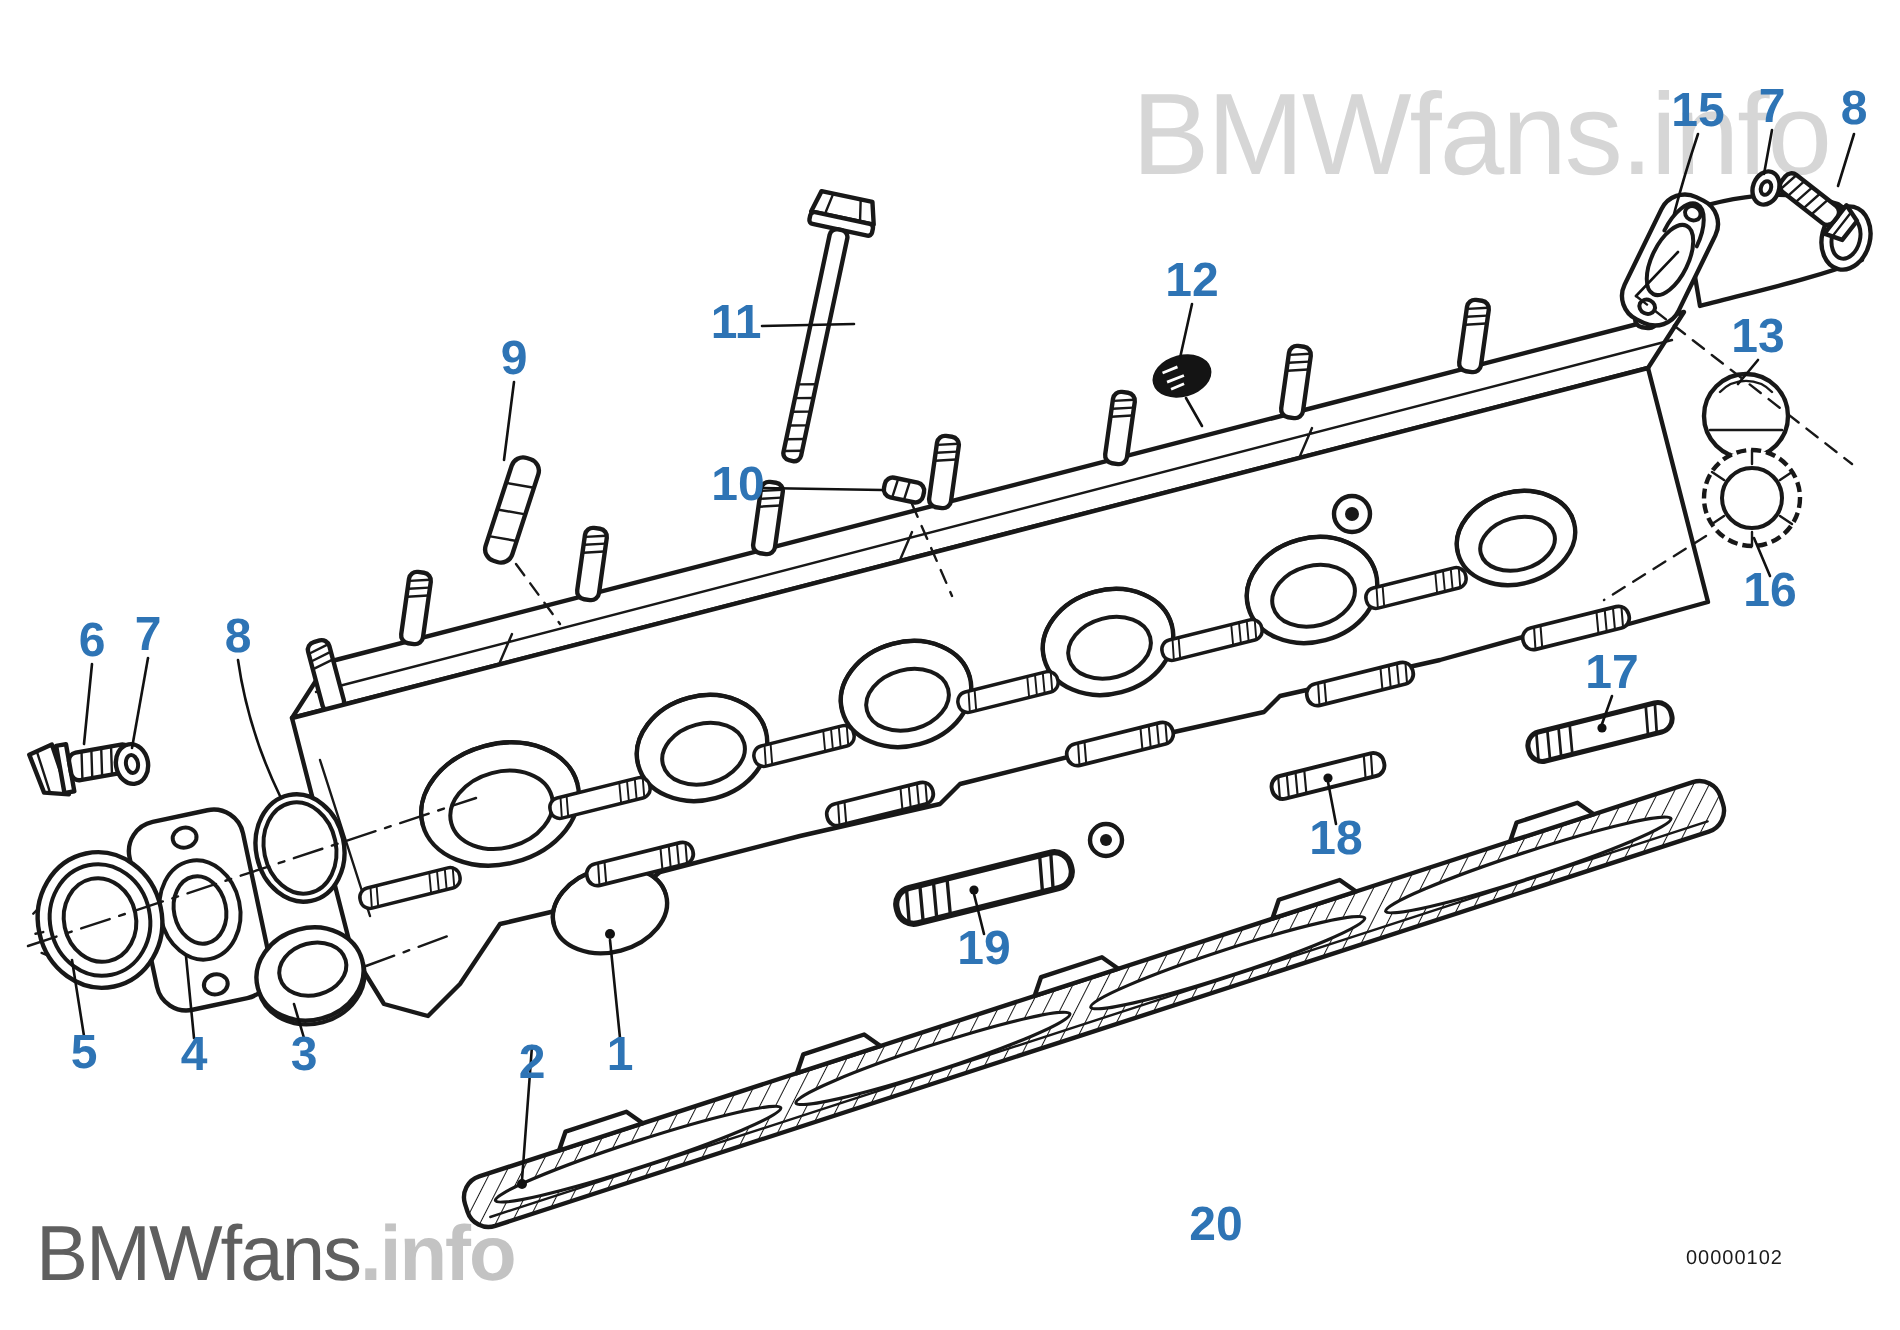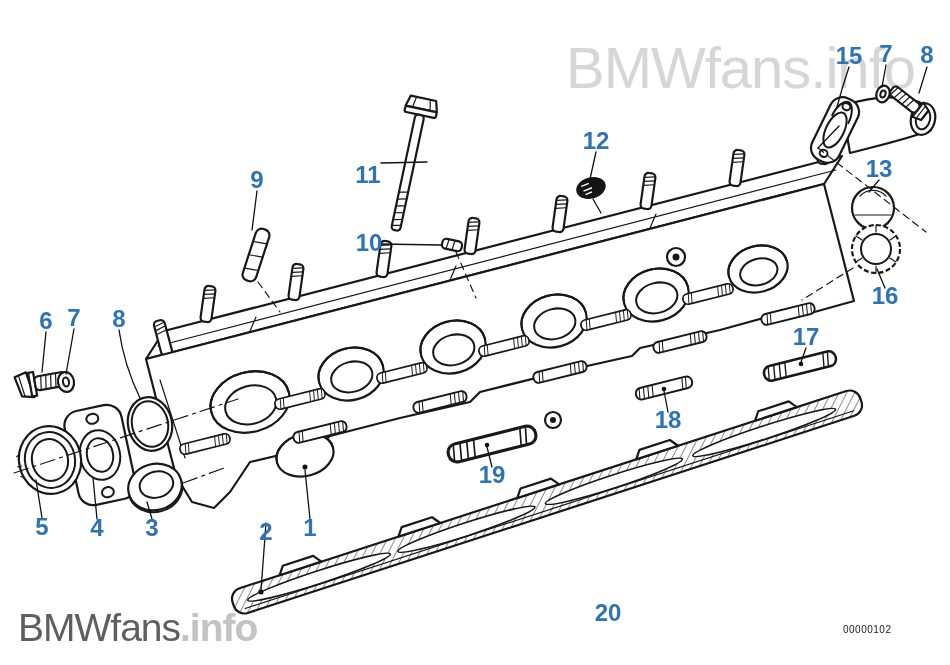--- a/index.html
+++ b/index.html
@@ -267,21 +267,21 @@
       <div class="callout" style="left: 310px; top: 529px;">1</div>
       <div class="callout" style="left: 266px; top: 533px;">2</div>
       <div class="callout" style="left: 152px; top: 529px;">3</div>
       <div class="callout" style="left: 97px; top: 529px;">4</div>
       <div class="callout" style="left: 42px; top: 528px;">5</div>
       <div class="callout" style="left: 46px; top: 322px;">6</div>
       <div class="callout" style="left: 74px; top: 319px;">7</div>
       <div class="callout" style="left: 119px; top: 320px;">8</div>
       <div class="callout" style="left: 257px; top: 181px;">9</div>
       <div class="callout" style="left: 369px; top: 244px;">10</div>
-      <div class="callout" style="left: 368px; top: 176px;">11</div>
+      <div class="callout" style="left: 368px; top: 163px;">11</div>
       <div class="callout" style="left: 596px; top: 142px; text-align: right;">12</div>
       <div class="callout" style="left: 879px; top: 170px;">13</div>
       <div class="callout" style="left: 927px; top: 56px;">8</div>
       <div class="callout" style="left: 849px; top: 57px;">15</div>
       <div class="callout" style="left: 886px; top: 55px;">7</div>
       <div class="callout" style="left: 885px; top: 297px;">16</div>
       <div class="callout" style="left: 806px; top: 338px;">17</div>
       <div class="callout" style="left: 668px; top: 421px;">18</div>
       <div class="callout" style="left: 492px; top: 476px; text-align: center;">19</div>
       <div class="callout" style="left: 608px; top: 614px;">20</div>

